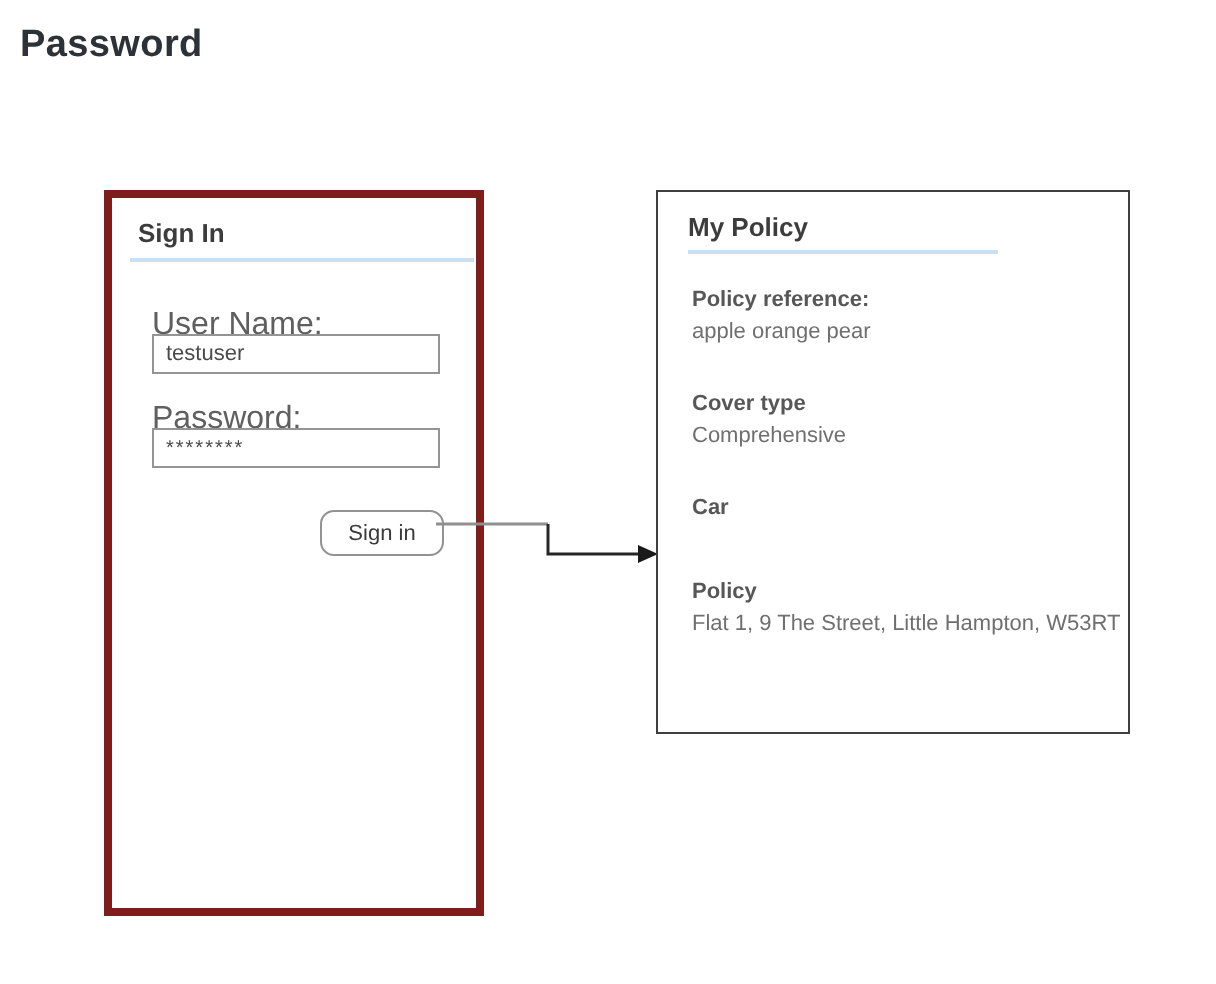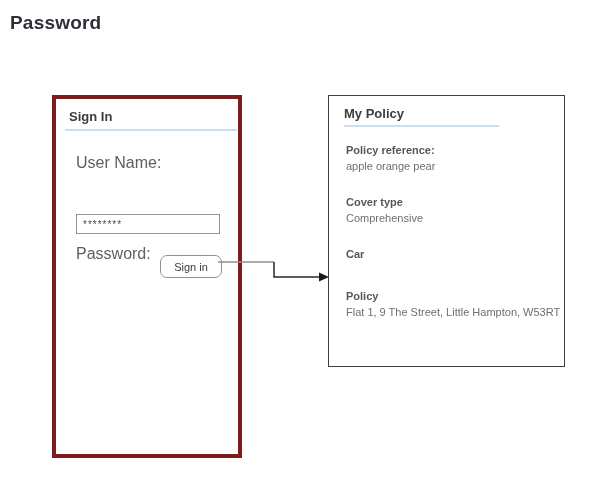--- a/index.html
+++ b/index.html
@@ -32,21 +32,21 @@
   .heading-underline {
     position: absolute; height: 2px; background: #cbdff2;
   }
   .panel-signin .heading-underline { left: 9px; top: 30px; width: 172px; }
   .panel-policy .heading-underline { left: 15px; top: 29px; width: 155px; }
   .field-label {
     position: absolute; left: 20px;
     font-size: 16px; color: #5f5f5f;
   }
   .label-username { top: 55px; }
-  .label-password { top: 102px; margin-top: 44px; }
+  .label-password { top: 102px; }
   .text-input {
     position: absolute; left: 20px; width: 144px; height: 20px;
     border: 1px solid #949494; background: #ffffff;
     font-family: "Liberation Sans", sans-serif;
     font-size: 11px; color: #4a4a4a; padding: 0 0 0 6px;
     outline: none;
   }
   .input-username { top: 68px; }
   .input-password { top: 115px; letter-spacing: 1px; font-size: 10px; }
   .signin-button {
@@ -78,20 +78,21 @@
 </head>
 <body>
 
 <div class="page-title">Password</div>
 
 <div class="panel panel-signin">
   <div class="panel-heading">Sign In</div>
   <div class="heading-underline"></div>
 
   <div class="field-label label-username">User Name:</div>
+  <input class="text-input input-username" type="text" value="testuser" style="">
 
   <div class="field-label label-password">Password:</div>
   <input class="text-input input-password" type="text" value="********" style="">
 
   <button class="signin-button">Sign in</button>
 </div>
 
 <svg class="connector-svg" viewBox="0 0 115 40">
   <path d="M0,12 H56" stroke="#8f8f8f" stroke-width="1.5" fill="none"></path>
   <path d="M56,12 V27 H102" stroke="#262626" stroke-width="1.5" fill="none"></path>

